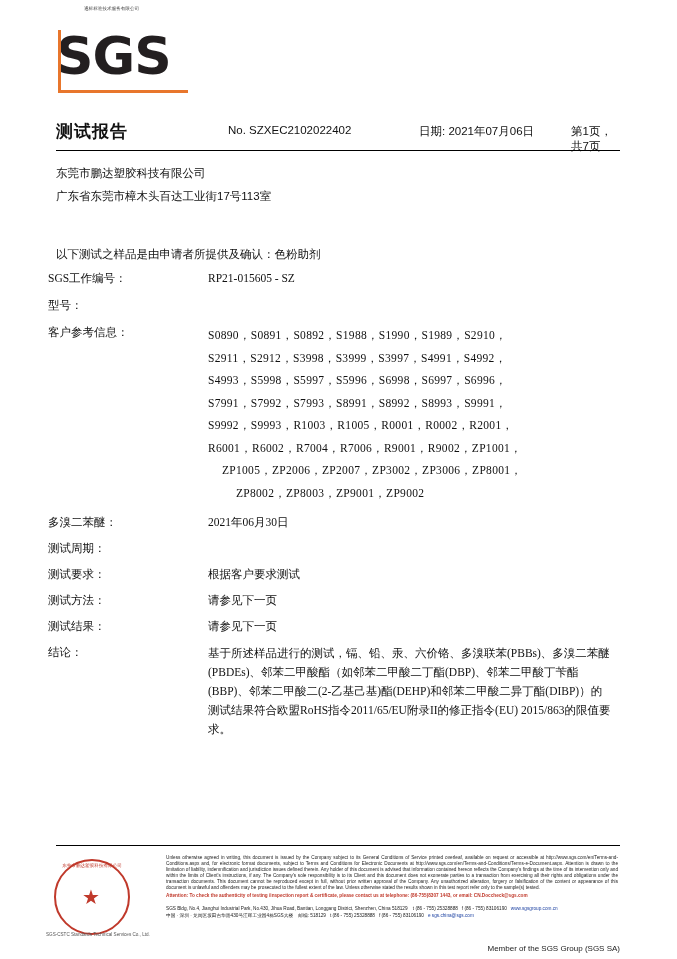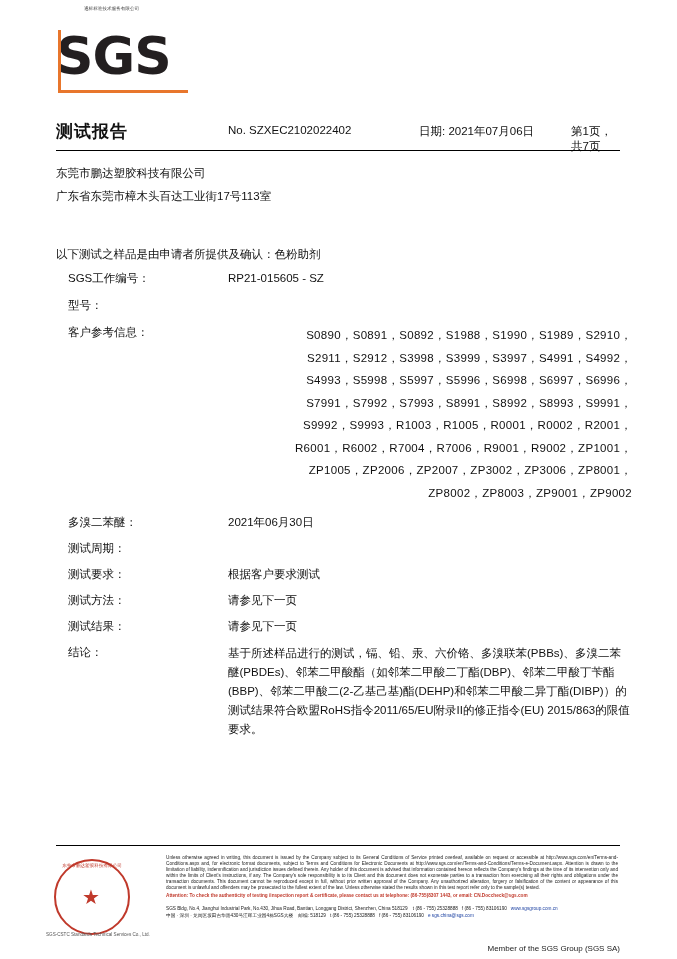--- a/index.html
+++ b/index.html
@@ -119,25 +119,26 @@
     position: absolute;
     left: 56px;
     top: 247px;
     font-size: 11.5px;
     color: #111;
   }
 
   
   .fields {
     position: absolute;
-    left: 68px;
+    left: 48px;
     top: 270px;
     width: 564px;
     font-size: 11.5px;
     color: #111;
+    font-family: Liberation Serif, serif;
   }
   .field {
     display: flex;
     align-items: flex-start;
     margin-bottom: 10px;
   }
   .field-label {
     width: 160px;
     flex: 0 0 160px;
     line-height: 17px;
@@ -145,21 +146,20 @@
   .field-value {
     flex: 1 1 auto;
     line-height: 17px;
   }
 
   
   .ref-lines div {
     line-height: 22.5px;
     letter-spacing: 0.3px;
     white-space: nowrap;
-    text-align: right;
   }
   .ref-lines div.indent1 { padding-left: 14px; }
   .ref-lines div.indent2 { padding-left: 28px; }
 
   .field.tight { margin-bottom: 9px; }
   .conclusion .field-value {
     line-height: 19px;
   }
 
   

